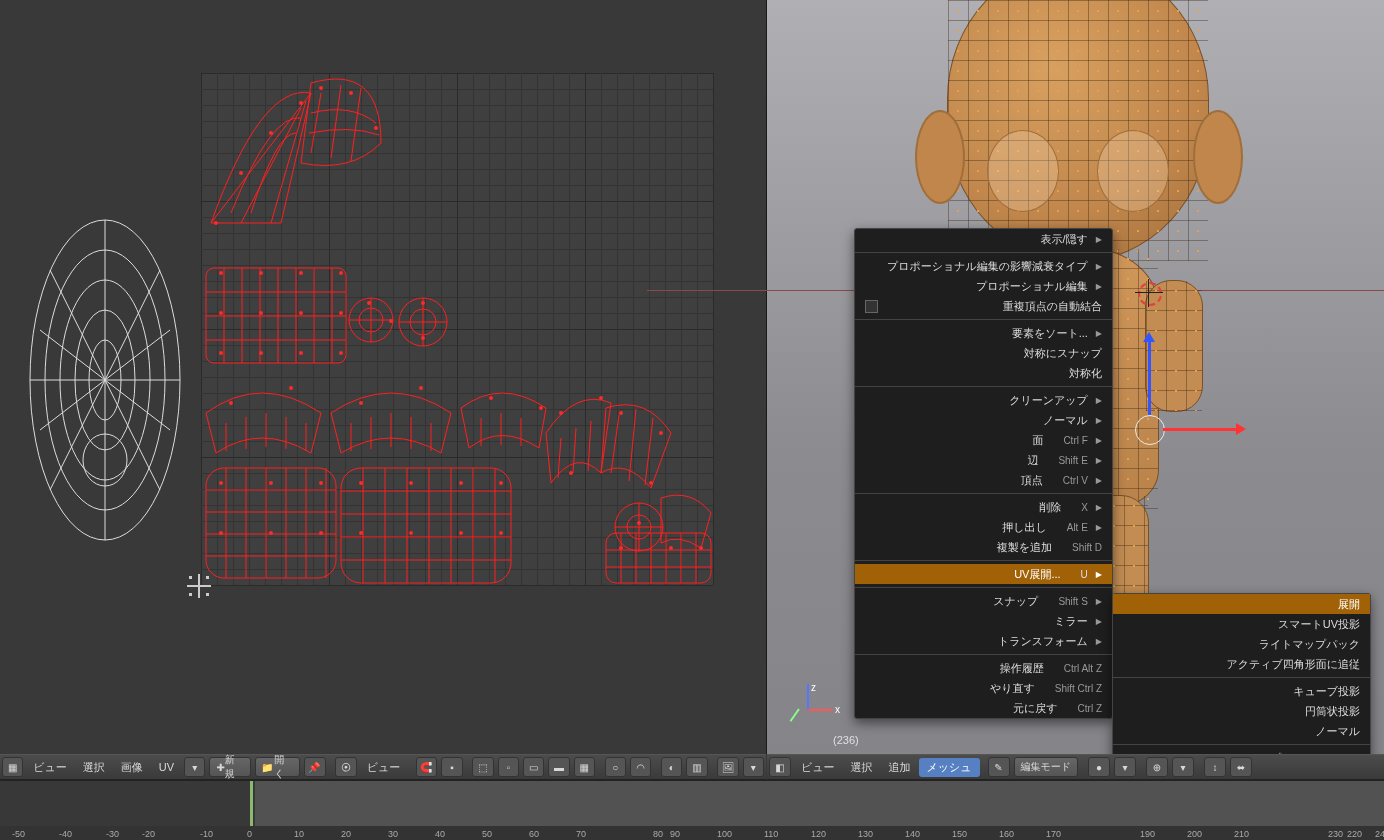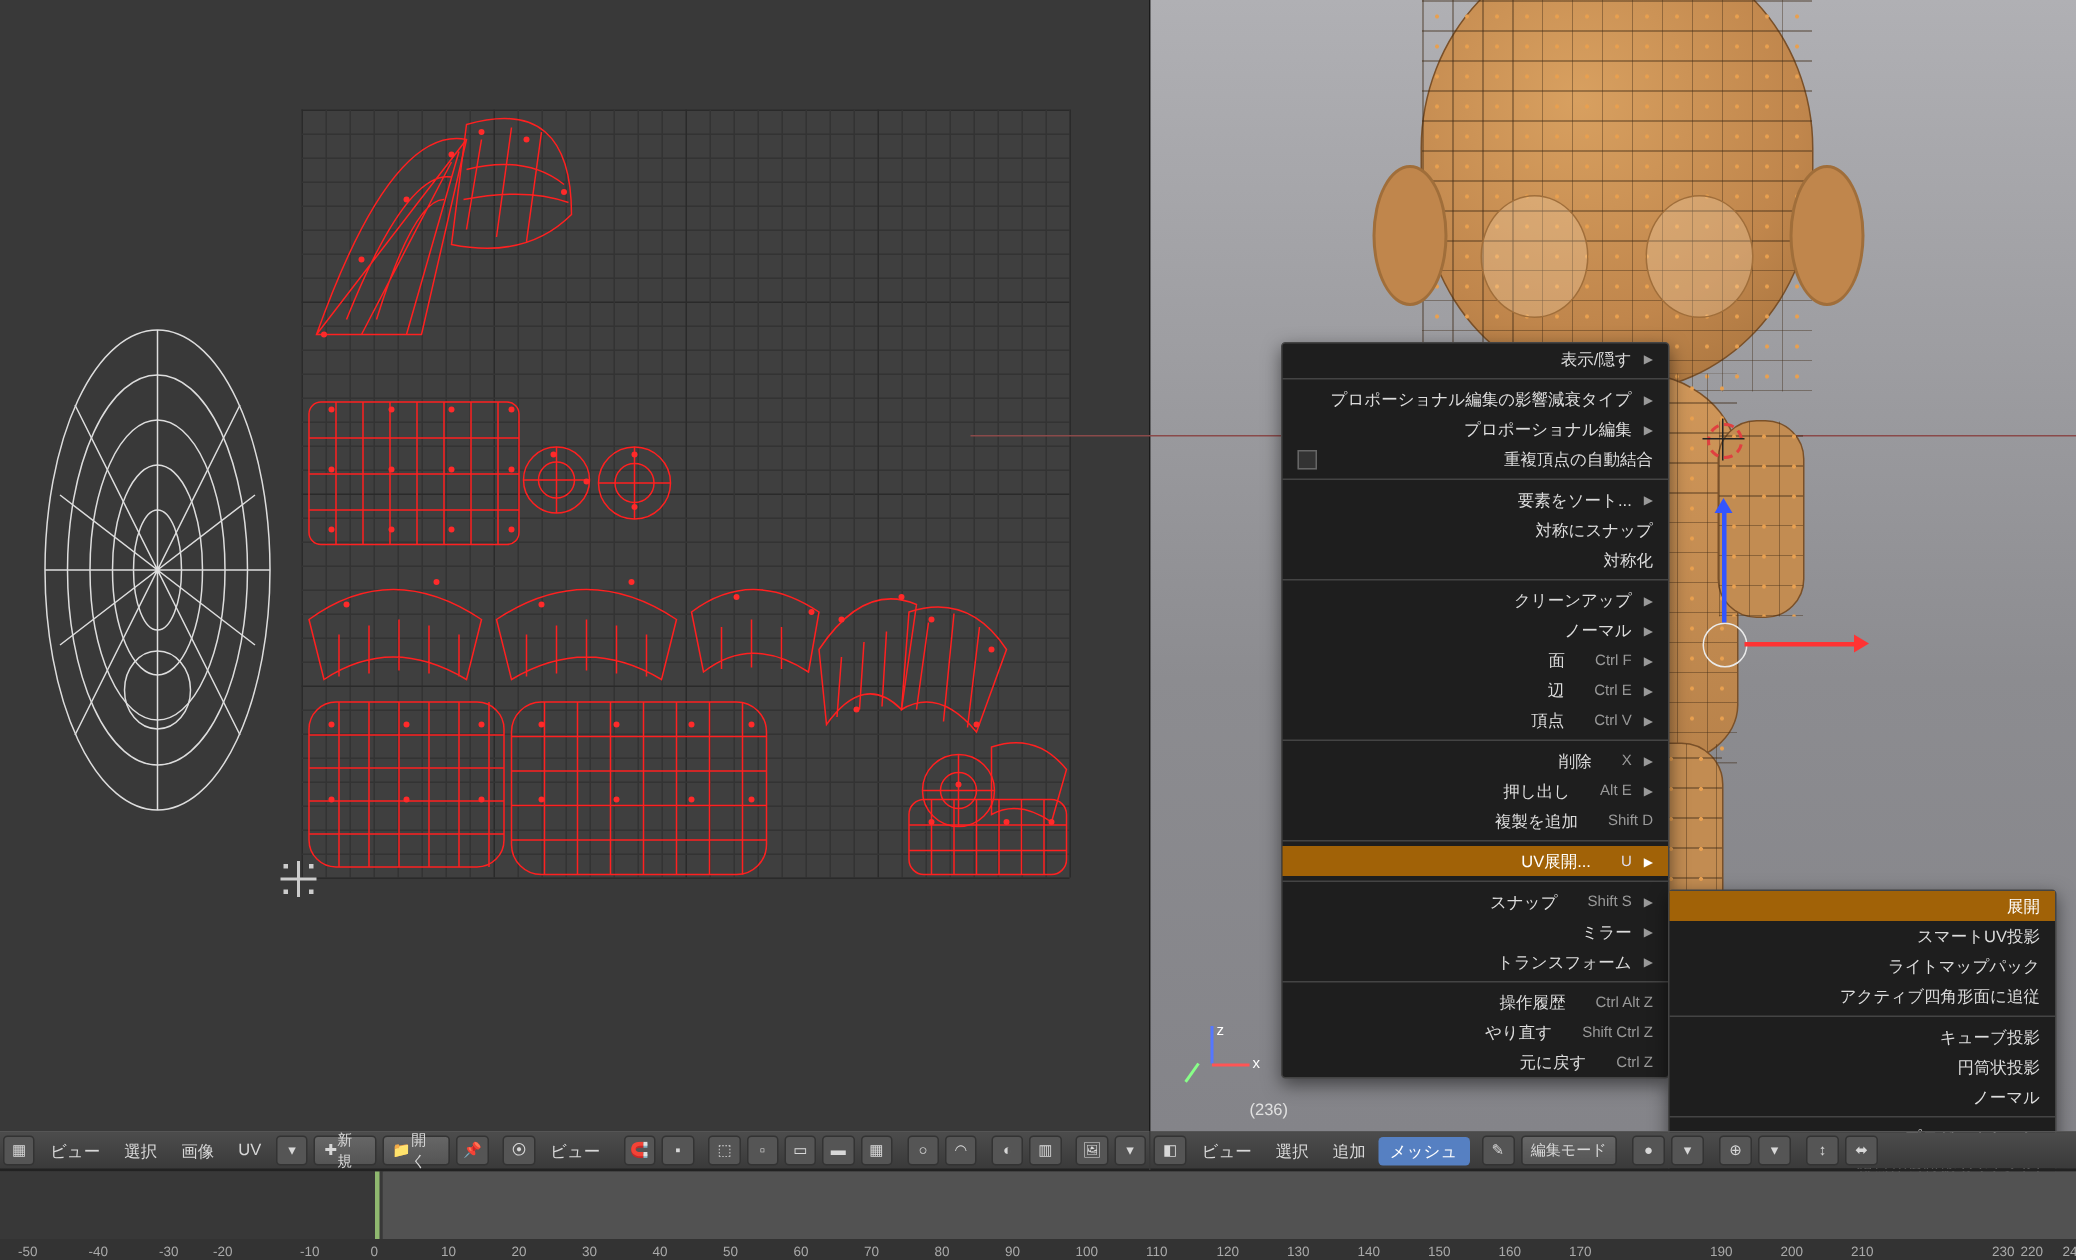--- a/index.html
+++ b/index.html
@@ -387,21 +387,21 @@
         <div class="label">ノーマル</div>
         <div class="arrow">▶</div>
       </div>
       <div class="mrow">
         <div class="label">面</div>
         <div class="shortcut">Ctrl F</div>
         <div class="arrow">▶</div>
       </div>
       <div class="mrow">
         <div class="label">辺</div>
-        <div class="shortcut">Ctrl E</div>
+        <div class="shortcut">Shift E</div>
         <div class="arrow">▶</div>
       </div>
       <div class="mrow">
         <div class="label">頂点</div>
         <div class="shortcut">Ctrl V</div>
         <div class="arrow">▶</div>
       </div>
       <div class="msep"></div>
       <div class="mrow">
         <div class="label">削除</div>
@@ -560,21 +560,21 @@
       <span style="left: 142px;">-20</span>
       <span style="left: 200px;">-10</span>
       <span style="left: 247px;">0</span>
       <span style="left: 294px;">10</span>
       <span style="left: 341px;">20</span>
       <span style="left: 388px;">30</span>
       <span style="left: 435px;">40</span>
       <span style="left: 482px;">50</span>
       <span style="left: 529px;">60</span>
       <span style="left: 576px;">70</span>
-      <span style="left: 623px;">80</span>
+      <span style="left: 653px;">80</span>
       <span style="left: 670px;">90</span>
       <span style="left: 717px;">100</span>
       <span style="left: 764px;">110</span>
       <span style="left: 811px;">120</span>
       <span style="left: 858px;">130</span>
       <span style="left: 905px;">140</span>
       <span style="left: 952px;">150</span>
       <span style="left: 999px;">160</span>
       <span style="left: 1046px;">170</span>
       <span style="left: 1093px; margin-top: 44px;">180</span>

